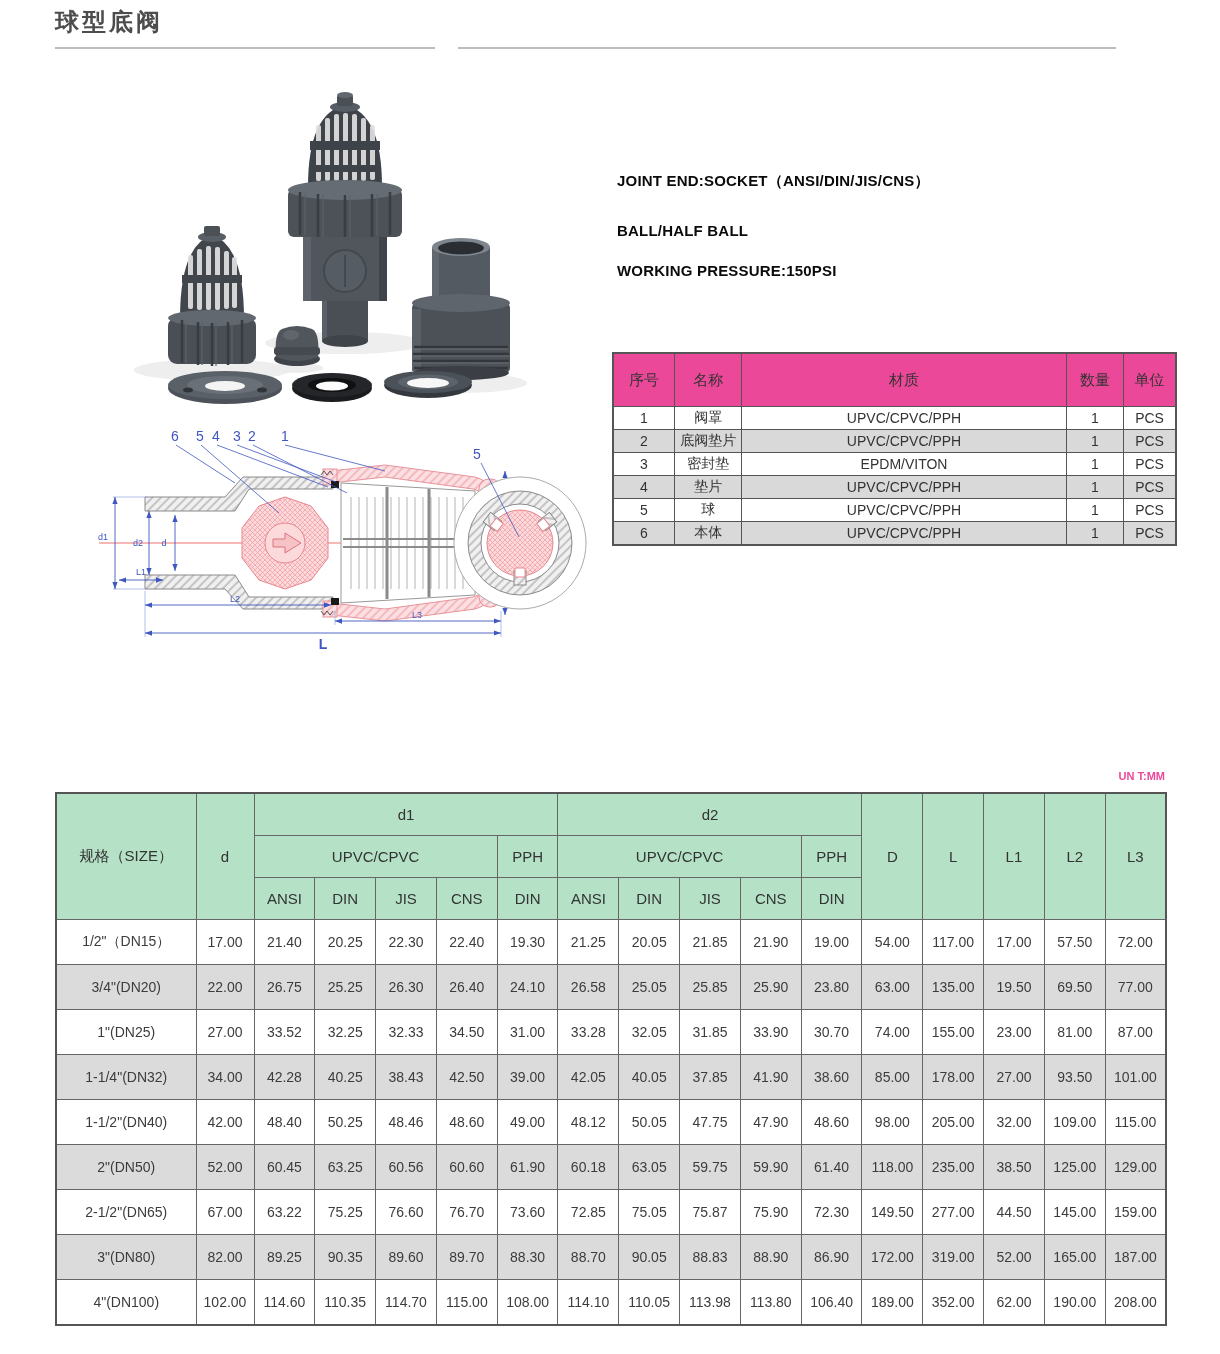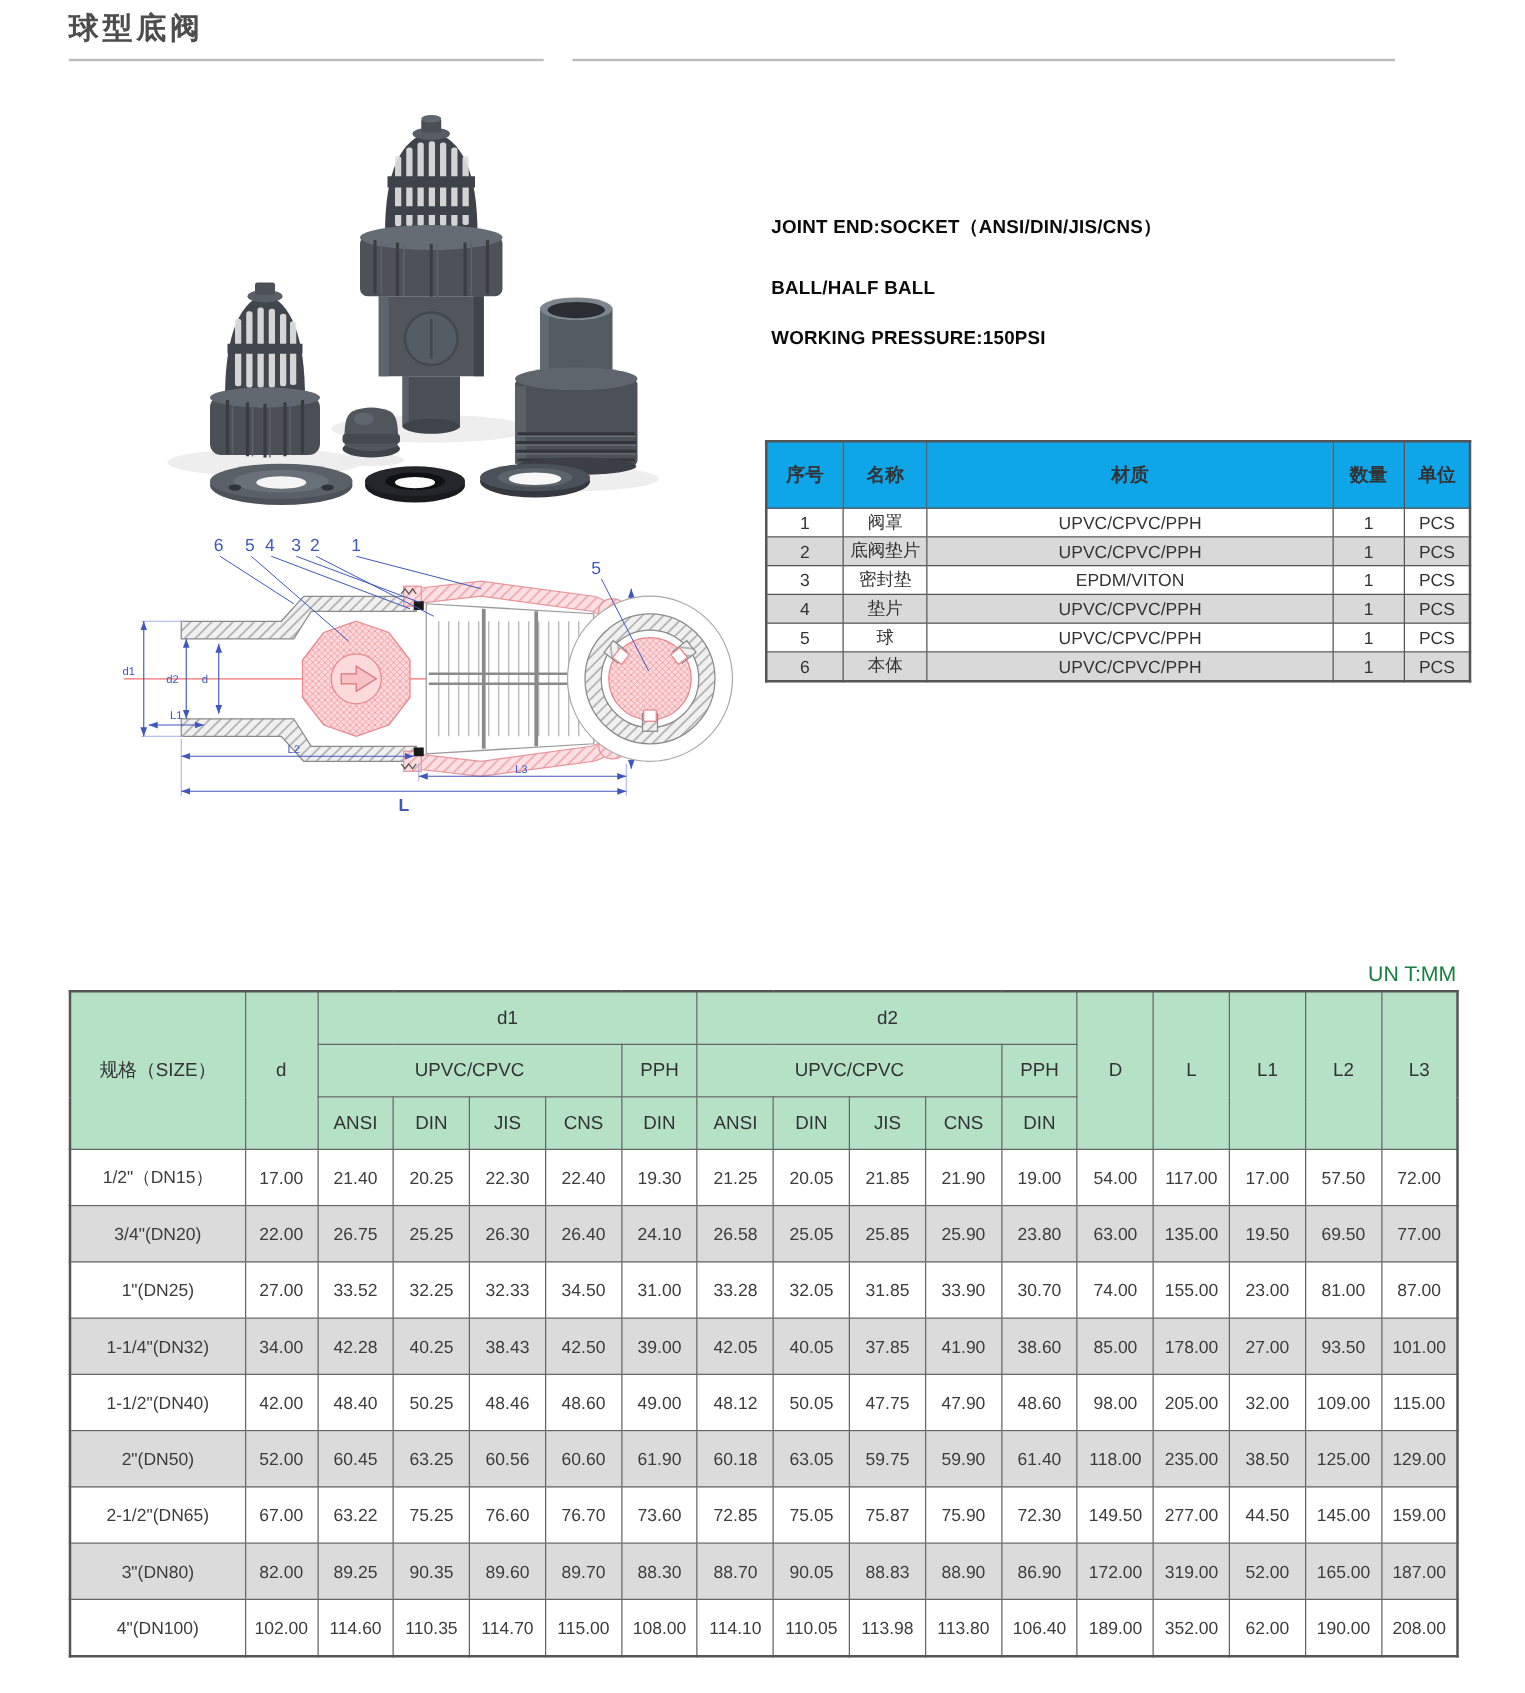--- a/index.html
+++ b/index.html
@@ -13,28 +13,28 @@
   .rule-left{left:55px;width:380px;}
   .rule-right{left:458px;width:658px;}
   .photo{position:absolute;left:60px;top:85px;}
   .specs{position:absolute;left:617px;top:172px;width:560px;}
   .specs p{margin:0;font-size:15px;font-weight:bold;color:#0a0a0a;letter-spacing:.2px;}
   .specs p:nth-child(1){margin-bottom:31px;}
   .specs p:nth-child(2){margin-bottom:23px;}
   .specs p:nth-child(3){margin-bottom:34px;}
   table{border-collapse:collapse;table-layout:fixed;}
   .parts{position:absolute;left:612px;top:352px;width:565px;border:2px solid #555;}
-  .parts th{background:#0ea5e9;font-weight:bold;font-size:15px;color:#333;
+  .parts th{background:#ec4899;font-weight:normal;font-size:15px;color:#333;
             height:52px;border:1px solid #555;padding:0;}
   .parts td{font-size:14px;color:#333;text-align:center;height:22px;
             border:1px solid #555;padding:0;}
   .parts tr.alt td{background:#d9d9d9;}
   .drawing{position:absolute;left:85px;top:425px;}
   .unit-note{position:absolute;left:985px;top:770px;width:180px;text-align:right;
-             font-size:17px;font-weight:normal;color:#15803d;}
+             font-size:11px;font-weight:bold;color:#ec4899;}
   .dims{position:absolute;left:55px;top:792px;width:1112px;border:2px solid #555;}
   .dims th{background:#B5E2C7;font-weight:normal;font-size:15px;color:#333;
            border:1px solid #666;height:41px;padding:0;}
   .dims td{font-size:14px;color:#3c3c3c;text-align:center;border:1px solid #666;
            height:44px;padding:0;}
   .dims tr.alt td{background:#dbdbdb;}
 </style>
 </head>
 <body>
 

